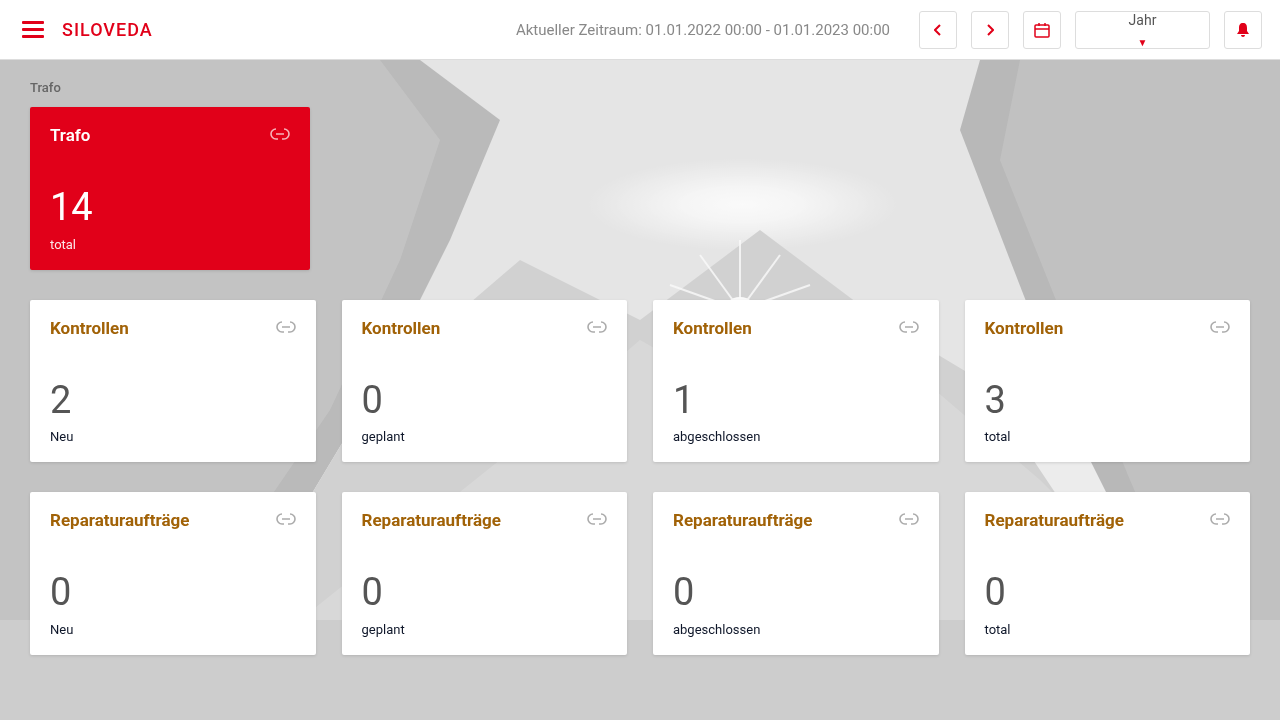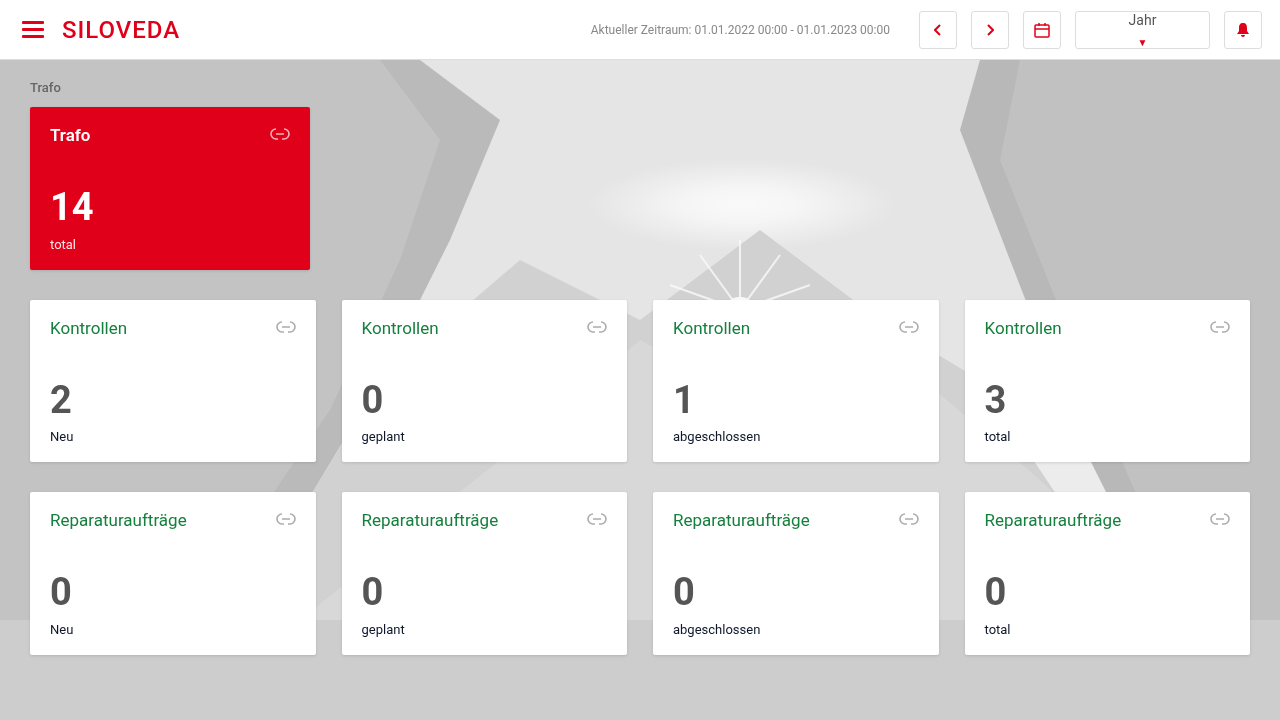--- a/index.html
+++ b/index.html
@@ -55,32 +55,32 @@
     .hamburger span {
       display: block;
       width: 22px;
       height: 3px;
       background: #e10019;
       border-radius: 1px;
     }
     
     .logo {
       color: #e10019;
-      font-size: 24px;
+      font-size: 18px;
       font-weight: 500;
       letter-spacing: 1px;
     }
     
     .header-spacer {
       flex: 1;
     }
     
     .period-text {
       color: #888;
-      font-size: 12px;
+      font-size: 15px;
       margin-right: 15px;
     }
     
     .icon-btn {
       width: 38px;
       height: 38px;
       border: 1px solid #ddd;
       background: white;
       border-radius: 3px;
       display: flex;
@@ -151,36 +151,36 @@
     
     .card-header {
       display: flex;
       justify-content: space-between;
       align-items: flex-start;
       margin-bottom: 8px;
     }
     
     .card-title {
       font-size: 17px;
-      font-weight: 400;
-      color: #15803d;
+      font-weight: 700;
+      color: #a16207;
     }
     
     .card.red .card-title {
       color: white;
       font-weight: 600;
     }
     
     .link-icon {
       opacity: 0.7;
     }
     
     .card-value {
       font-size: 38px;
-      font-weight: 700;
+      font-weight: 400;
       color: #555;
       line-height: 1.2;
       margin-bottom: 6px;
       margin-top: 40px;
     }
     
     .card.red .card-value {
       color: white;
     }
     

